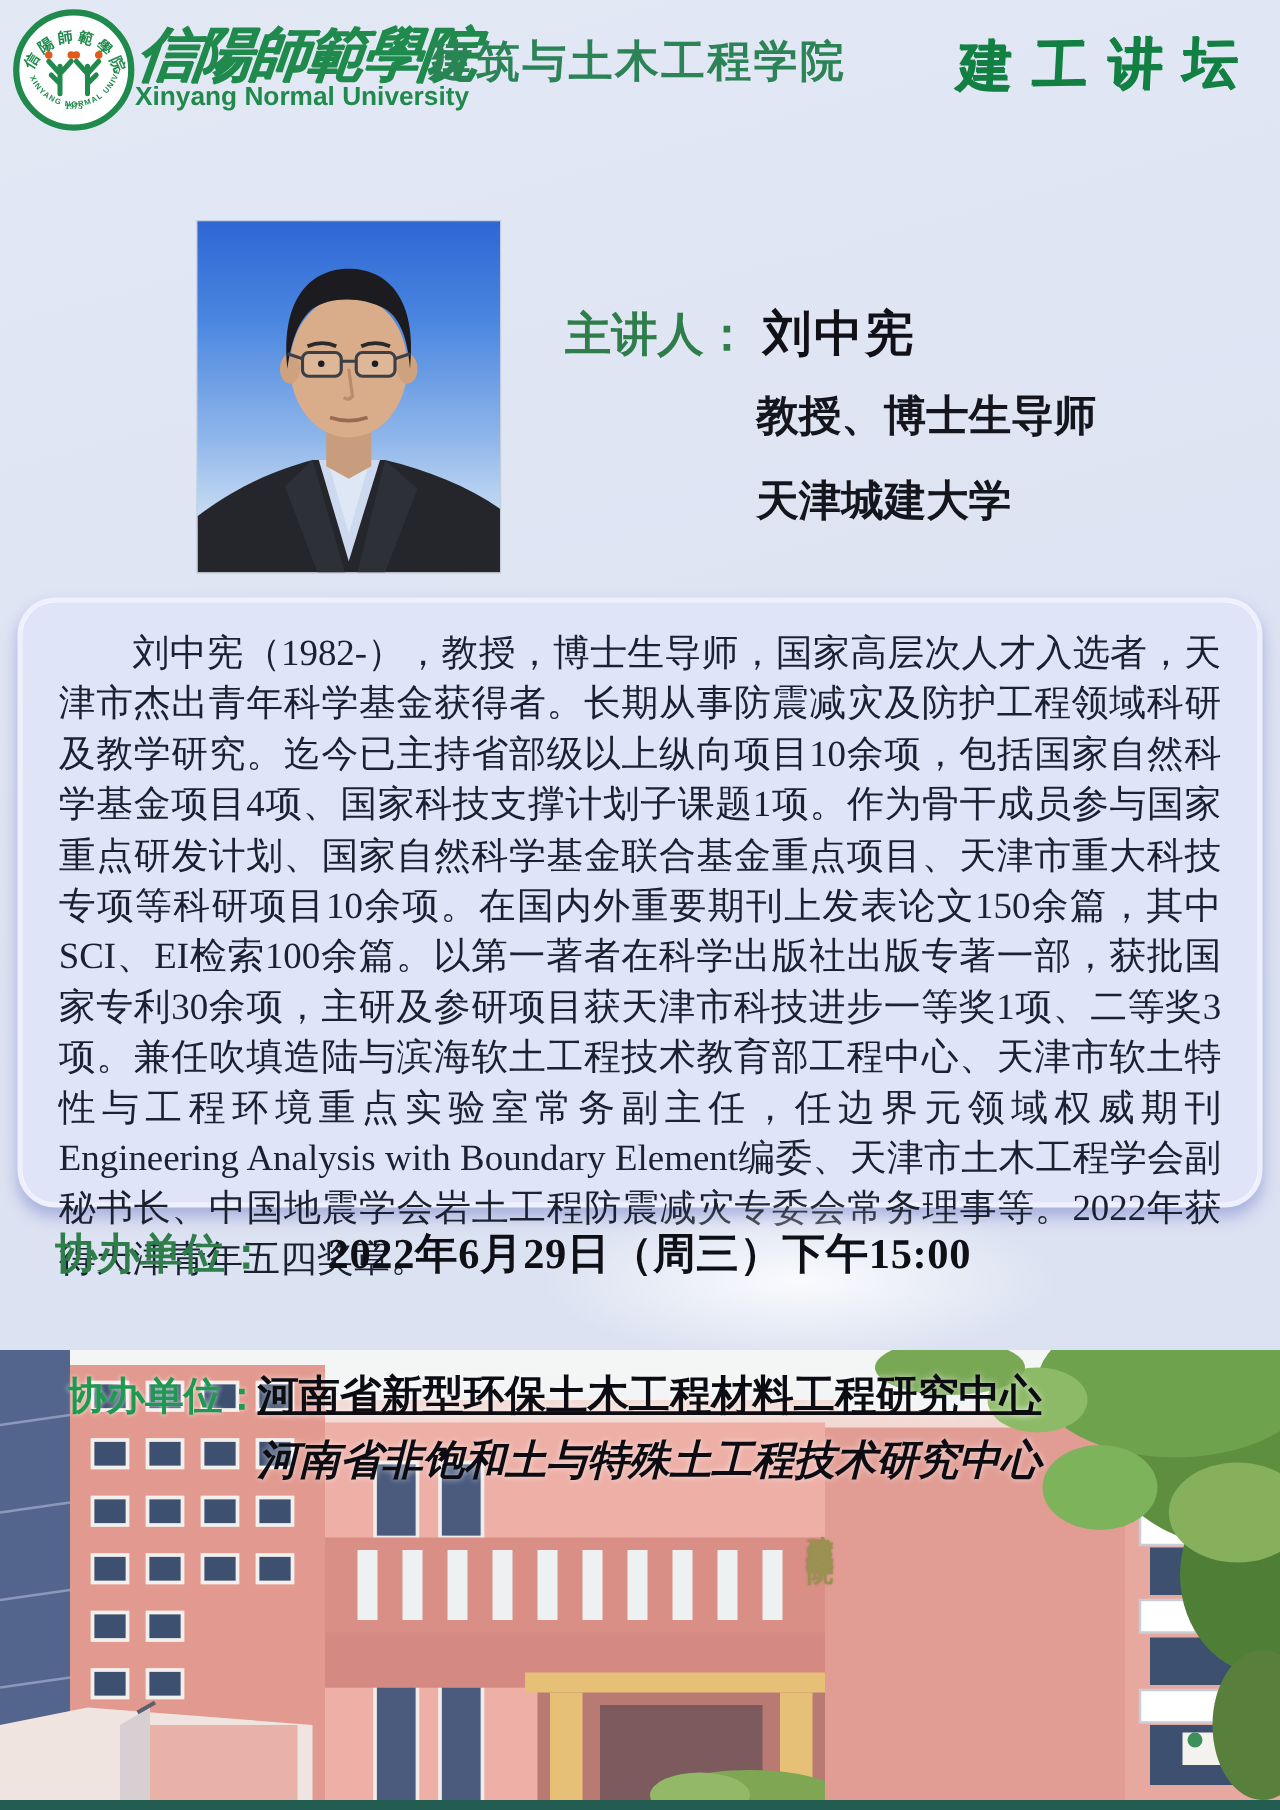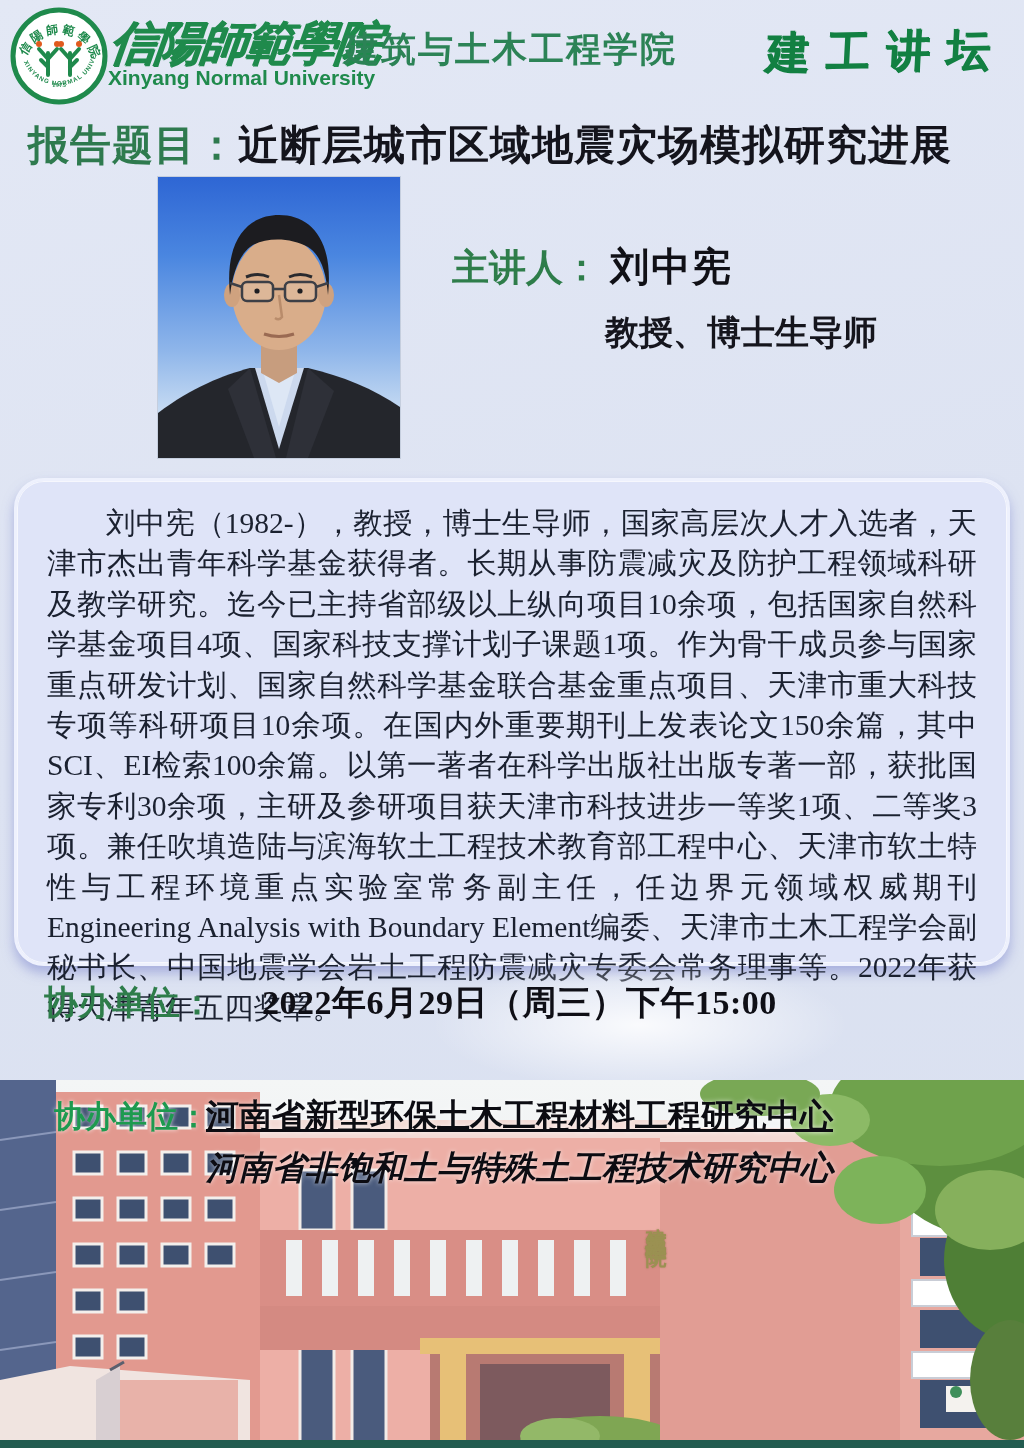--- a/index.html
+++ b/index.html
@@ -121,23 +121,20 @@
       </g>
       <text x="49" y="80" fill="#1f8a4c" font-size="7" font-weight="bold" text-anchor="middle">1975</text>
     </svg>
 
     <div class="uni-cn">信陽師範學院</div>
     <div class="uni-en">Xinyang Normal University</div>
     <div class="col-cn">建筑与土木工程学院</div>
     <div class="forum">建工讲坛</div>
   </div>
 
-  <div class="title-row">
-    <span class="title-label">报告题目：</span><span class="title-text">近断层城市区域地震灾场模拟研究进展</span>
-  </div>
 
   <div class="photo">
     <svg viewBox="0 0 242 281" width="242" height="281">
 
       <path d="M0,281 L0,236 C34,210 66,198 92,191 L150,191 C184,199 216,212 242,230 L242,281 Z" fill="#24262c"></path>
       <path d="M92,191 L118,281 L96,281 L70,212 Z" fill="#2e3038"></path>
       <path d="M150,191 L128,281 L150,281 L176,214 Z" fill="#2e3038"></path>
 
       <path d="M97,191 L121,272 L146,191 Z" fill="#ccd9ee"></path>
       <path d="M104,191 L121,250 L138,191 Z" fill="#dde7f5"></path>
@@ -164,20 +161,21 @@
       <path d="M121,118 L124,140 Q121,144 117,141" stroke="#b98c6b" stroke-width="2.5" fill="none"></path>
       <path d="M106,157 Q121,162 136,157" stroke="#9a6a52" stroke-width="3" fill="none"></path>
     </svg>
   </div>
 
   <div class="speaker-line spk-title">教授、博士生导师</div>
   <div class="speaker-line spk-label">
     <span>主讲人：</span>
     <span class="spk-name">刘中宪</span>
   </div>
+  <div class="speaker-line spk-affil">天津城建大学</div>
 
   <div class="bio-box">
     <div class="bio-text">刘中宪（1982-），教授，博士生导师，国家高层次人才入选者，天津市杰出青年科学基金获得者。长期从事防震减灾及防护工程领域科研及教学研究。迄今已主持省部级以上纵向项目10余项，包括国家自然科学基金项目4项、国家科技支撑计划子课题1项。作为骨干成员参与国家重点研发计划、国家自然科学基金联合基金重点项目、天津市重大科技专项等科研项目10余项。在国内外重要期刊上发表论文150余篇，其中SCI、EI检索100余篇。以第一著者在科学出版社出版专著一部，获批国家专利30余项，主研及参研项目获天津市科技进步一等奖1项、二等奖3项。兼任吹填造陆与滨海软土工程技术教育部工程中心、天津市软土特性与工程环境重点实验室常务副主任，任边界元领域权威期刊Engineering Analysis with Boundary Element编委、天津市土木工程学会副秘书长、中国地震学会岩土工程防震减灾专委会常务理事等。2022年获得天津青年五四奖章。</div>
   </div>
 
   <div class="cloud"></div>
   <div class="detail-line dl-time">
     <span class="dl-label">协办单位：</span><span class="dl-value">2022年6月29日（周三）下午15:00</span>
   </div>
 

